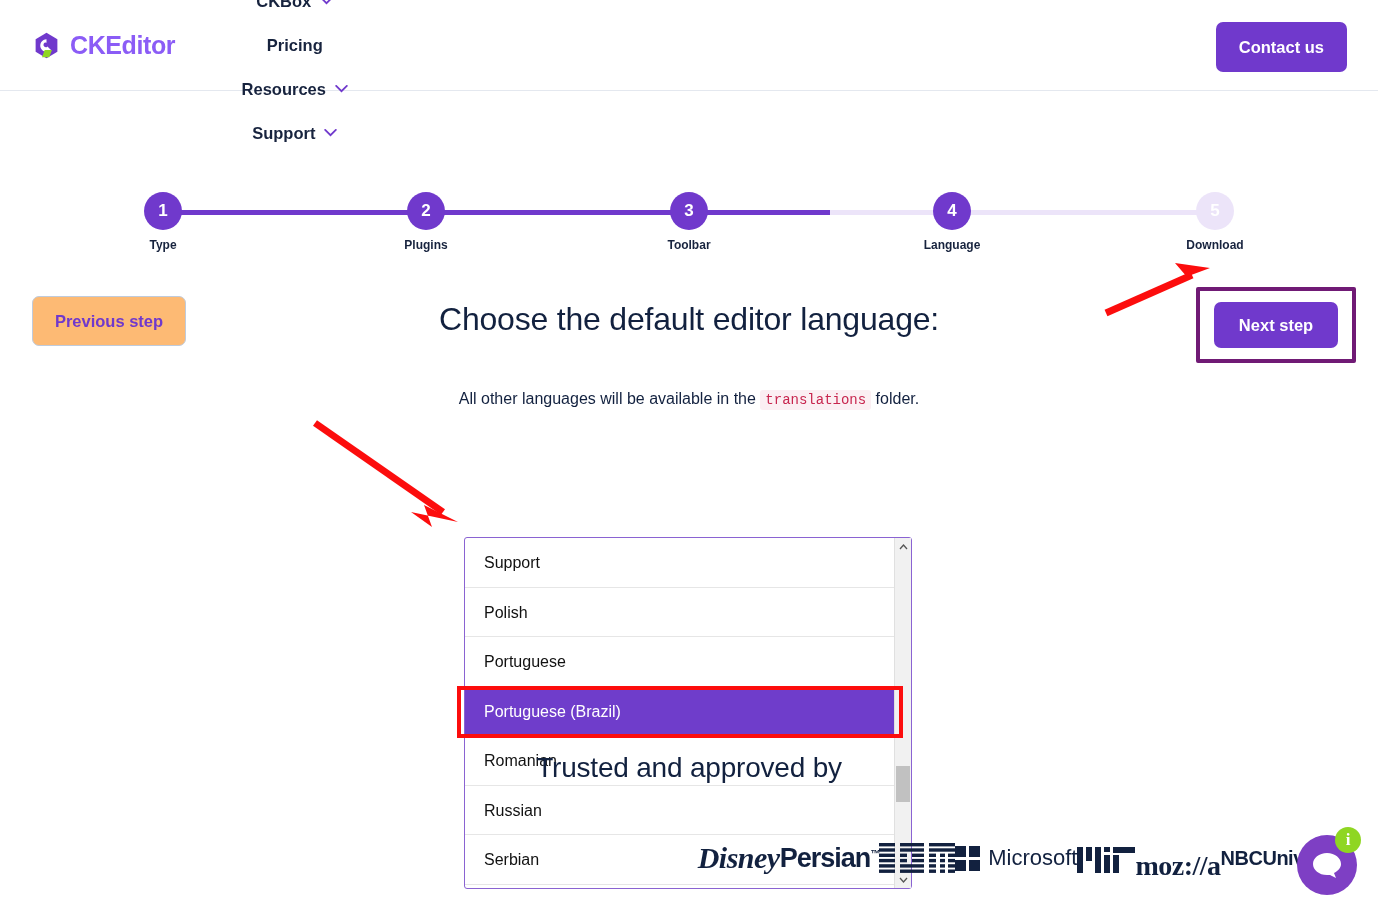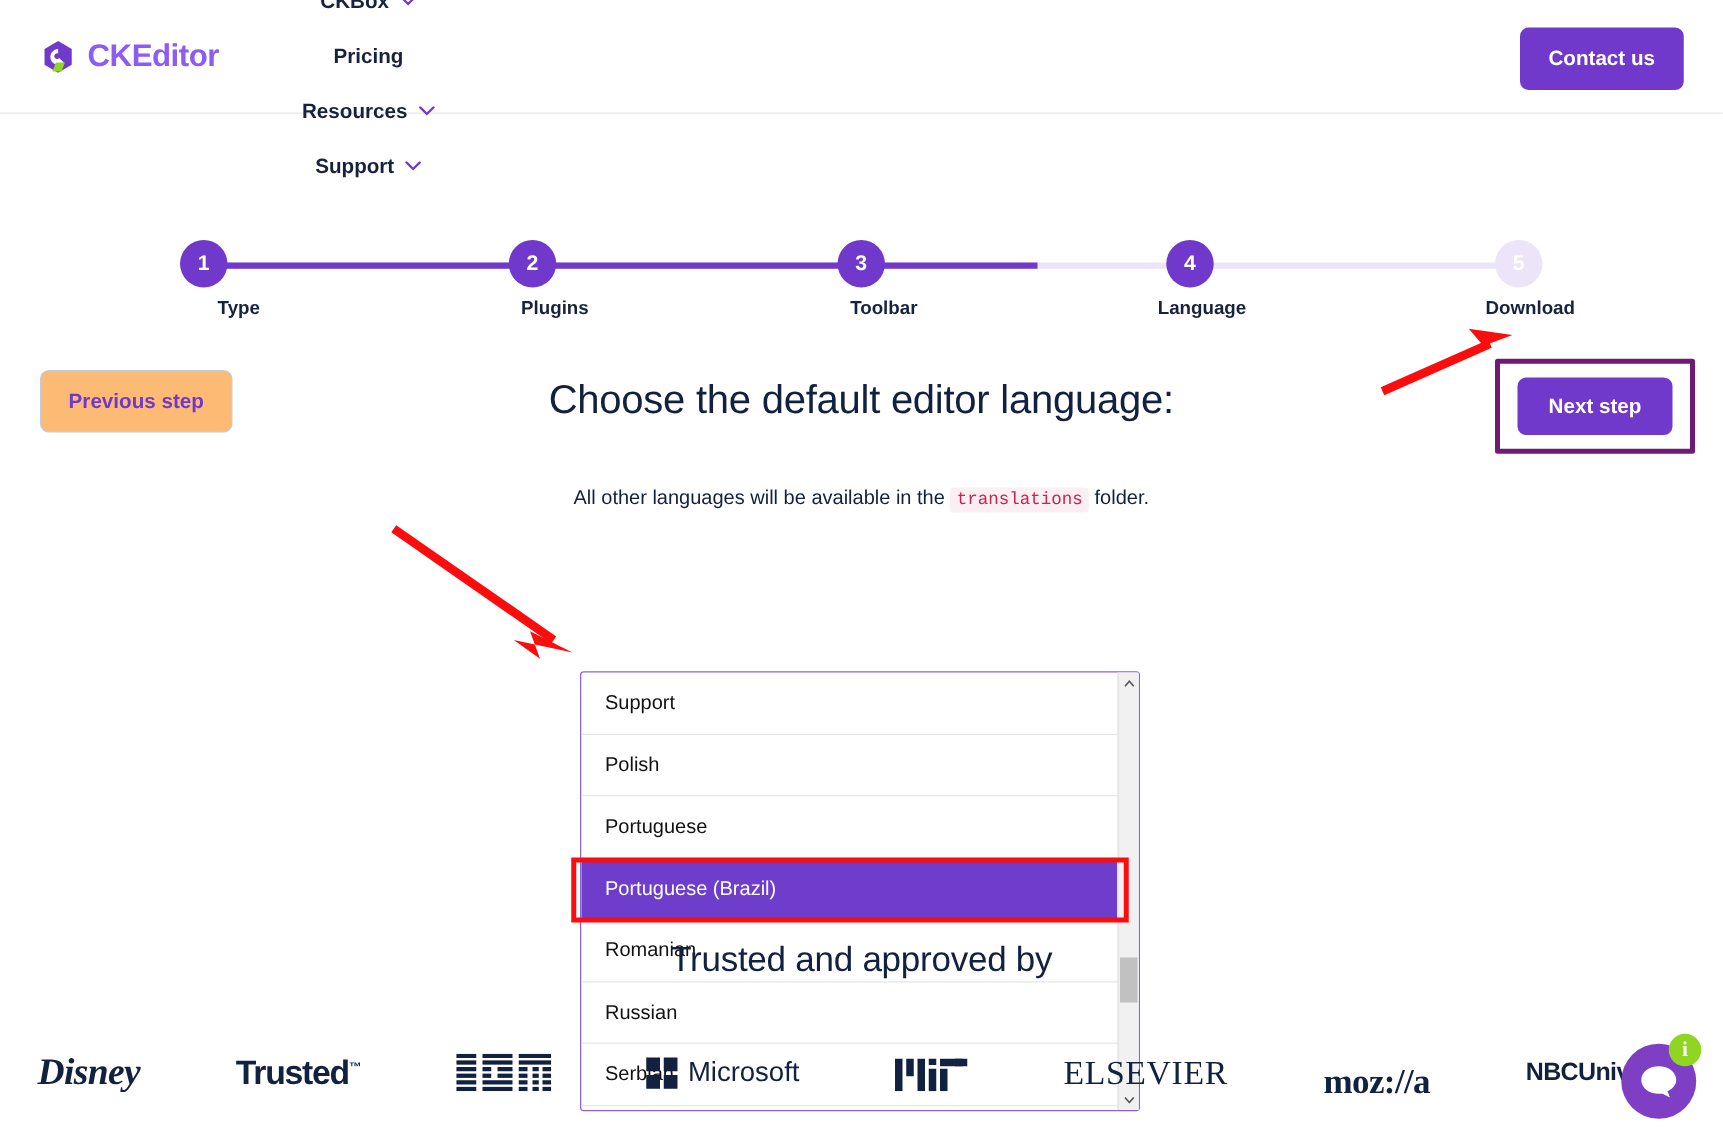--- a/index.html
+++ b/index.html
@@ -122,24 +122,23 @@
     margin: 0 auto;
     position: relative;
     z-index: 2;
   }
   .step.inactive .step-circle {
     background: #ece4f9;
     color: #ffffff;
   }
   .step-label {
     margin-top: 8px;
-    font-size: 15px;
+    font-size: 12px;
     font-weight: bold;
     color: #17233e;
-    text-align: right;
   }
   .step.inactive .step-label { color: #17233e; }
 
   
   .main { position: relative; }
   .prev-btn {
     position: absolute;
     left: 32px;
     top: 130px;
     width: 154px;
@@ -277,21 +276,21 @@
     color: #12213f;
     letter-spacing: -0.2px;
   }
   .logos {
     position: absolute;
     top: 826px;
     left: 0;
     width: 1378px;
     display: flex;
     align-items: center;
-    justify-content: space-between;
+    justify-content: flex-end;
     padding: 0 30px;
     box-sizing: border-box;
   }
   .logo {
     color: #12213f;
     display: flex;
     align-items: center;
     justify-content: center;
     height: 64px;
   }
@@ -486,21 +485,21 @@
 </div>
 
 <div class="trusted-title">Trusted and approved by</div>
 
 <div class="logos">
   <div class="logo">
     <span class="logo-disney">Disney</span>
   </div>
 
   <div class="logo">
-    <span class="logo-drupal"><span>Trusted</span><sup>™</sup></span>
+    <span class="logo-drupal"><span>Persian</span><sup>™</sup></span>
   </div>
 
   <div class="logo">
     <svg class="logo-ibm" width="76" height="30" viewBox="0 0 76 30">
       <g fill="#12213f">
         <rect x="0" y="0" width="16" height="3.4"></rect>
           <rect x="0" y="5.3" width="16" height="3.4"></rect>
         <rect x="0" y="10.6" width="16" height="3.4"></rect>
           <rect x="0" y="15.9" width="16" height="3.4"></rect>
         <rect x="0" y="21.2" width="16" height="3.4"></rect>
@@ -551,23 +550,20 @@
         <rect x="18" y="4" width="6" height="26"></rect>
         <rect x="27" y="12" width="6" height="18"></rect>
         <rect x="27" y="4" width="6" height="5"></rect>
         <rect x="36" y="12" width="6" height="18"></rect>
         <rect x="36" y="4" width="22" height="6"></rect>
         <rect x="48" y="4" width="6" height="6"></rect>
       </g>
     </svg>
   </div>
 
-  <div class="logo">
-    <span class="logo-elsevier">ELSEVIER</span>
-  </div>
 
   <div class="logo">
     <span class="logo-moz">moz://a</span>
   </div>
 
   <div class="logo">
     <span class="logo-nbc">NBCUniversal</span>
   </div>
 </div>
 

